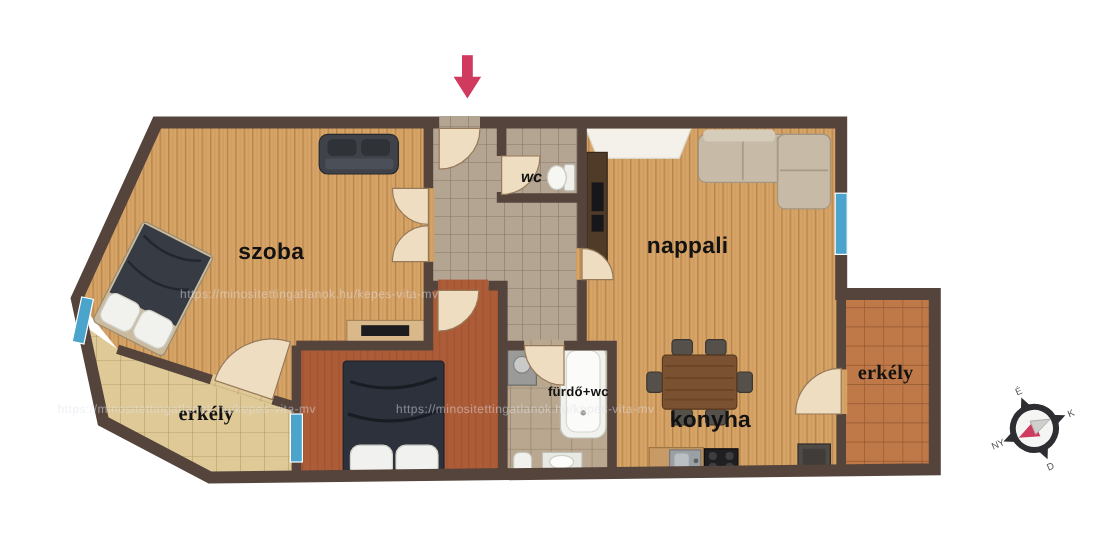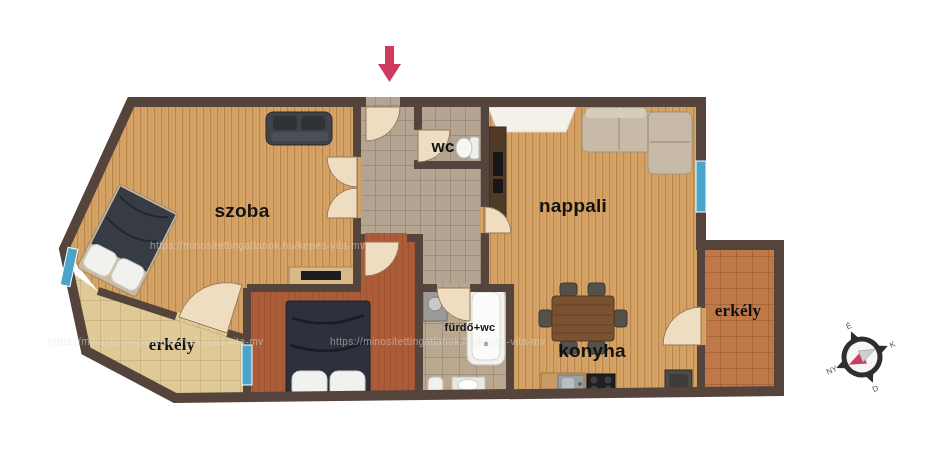--- a/index.html
+++ b/index.html
@@ -3,21 +3,21 @@
 <meta charset="utf-8">
 <style>
   html,body{margin:0;padding:0;background:#ffffff;}
   .stage{position:relative;width:929px;height:450px;background:#fff;overflow:hidden;
          font-family:"Liberation Sans", sans-serif;}
   .layer{position:absolute;left:0;top:0;}
   .rlabel{position:absolute;transform:translate(-50%,-50%);color:#121212;font-weight:bold;
           white-space:nowrap;letter-spacing:.2px;}
   .big{font-size:19px;}
   .mid{font-size:17px;font-family:Liberation Serif, serif;}
-  .small{font-size:17px;}
+  .small{font-size:13px;font-style:italic;}
   .tiny{font-size:11px;}
   .wm{position:absolute;font-size:10px;color:rgba(225,225,235,.5);white-space:nowrap;
       letter-spacing:.4px;pointer-events:none;}
 </style>
 </head>
 <body>
 
 <div class="stage">
 
   <svg class="layer" width="929" height="450" viewBox="0 0 929 450">
@@ -201,23 +201,23 @@
       <circle cx="862" cy="357" r="18" fill="#f5f5f4" stroke="#2e2e32" stroke-width="5"></circle>
       <polygon points="847,359 864,351 864,365" style="fill:var(--arrow,#cf3a5e)"></polygon>
       <polygon points="877,355 861,350 861,362" fill="#cfcfcb" stroke="#a8a8a4" stroke-width="0.7"></polygon>
       <text x="862" y="326" font-size="8" fill="#555" text-anchor="middle" font-family="Liberation Sans, sans-serif">É</text>
       <text x="895" y="360" font-size="8" fill="#555" text-anchor="middle" font-family="Liberation Sans, sans-serif">K</text>
       <text x="862" y="394" font-size="8" fill="#555" text-anchor="middle" font-family="Liberation Sans, sans-serif">D</text>
       <text x="829" y="360" font-size="8" fill="#555" text-anchor="middle" font-family="Liberation Sans, sans-serif">NY</text>
     </g>
   </svg>
 
-  <div class="rlabel big" style="left:242px;top:211px;">szoba</div>
+  <div class="rlabel big" style="left:226px;top:211px;">szoba</div>
   <div class="rlabel big" style="left:573px;top:206px;text-align:right;">nappali</div>
-  <div class="rlabel tiny" style="left:446px;top:327px;padding-left:48px;">fürdő+wc</div>
+  <div class="rlabel tiny" style="left:458px;top:327px;padding-left:48px;">fürdő+wc</div>
   <div class="rlabel big" style="left:592px;top:351px;">konyha</div>
   <div class="rlabel small" style="left:443px;top:147px;">wc</div>
   <div class="rlabel mid" style="left:172px;top:345px;">erkély</div>
   <div class="rlabel mid" style="left:738px;top:311px;">erkély</div>
 
   <div class="wm" style="left:150px;top:240px;">https://minositettingatlanok.hu/kepes-vita-mv</div>
   <div class="wm" style="left:48px;top:336px;">https://minositettingatlanok.hu/kepes-vita-mv</div>
   <div class="wm" style="left:330px;top:336px;">https://minositettingatlanok.hu/kepes-vita-mv</div>
 
 </div>

